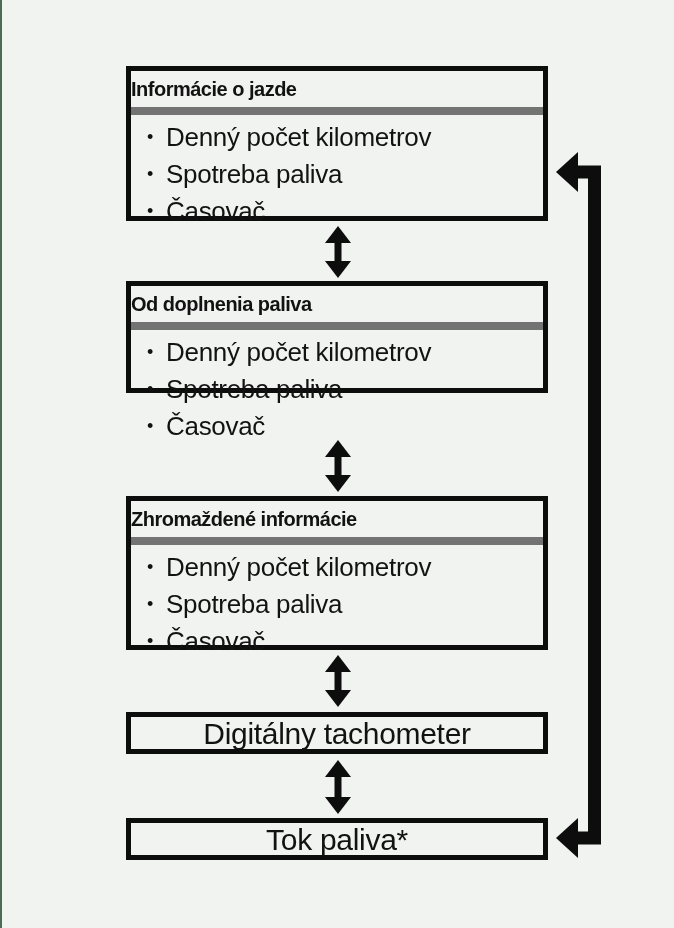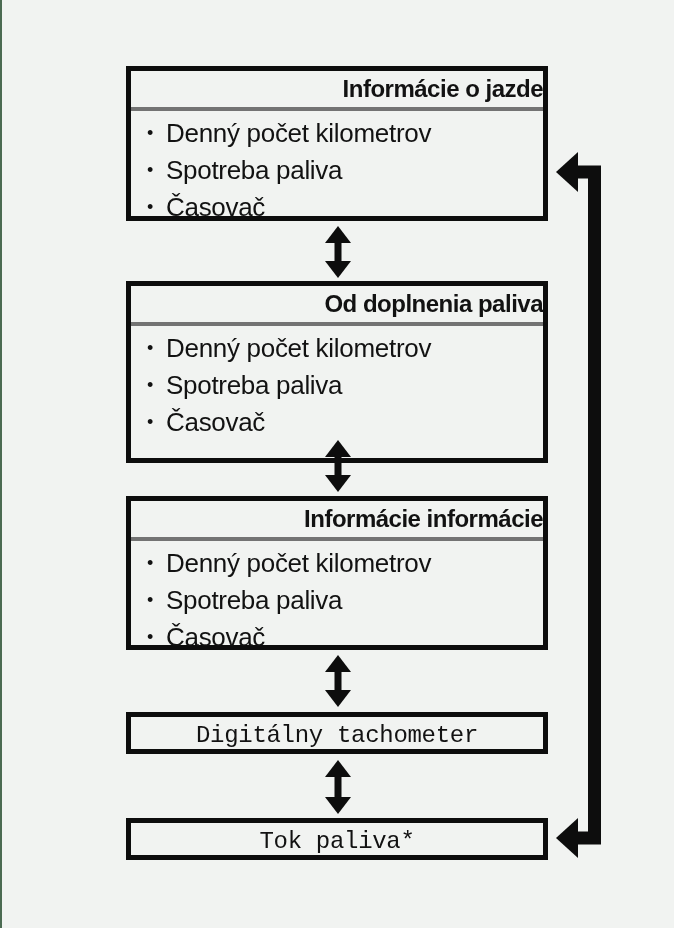--- a/index.html
+++ b/index.html
@@ -20,28 +20,28 @@
     pointer-events: none;
   }
   .menu-box {
     position: absolute;
     left: 126px;
     width: 422px;
     border: 5px solid #0d0d0d;
     background: transparent;
   }
   .box1 { top: 66px;  height: 155px; }
-  .box2 { top: 281px; height: 182px; }
+  .box2 { top: 281px; height: 112px; }
   .box3 { top: 496px; height: 154px; }
   .box-header {
     font-weight: bold;
-    font-size: 24px;
-    text-align: right;
+    font-size: 20px;
+    text-align: left;
     line-height: 36px;
-    border-bottom: 4px solid #737373;
+    border-bottom: 8px solid #737373;
     letter-spacing: -0.5px;
   }
   .box-items {
     list-style: none;
     padding: 5px 0 0 16px;
   }
   .box-items li {
     display: flex;
     align-items: baseline;
     font-size: 26px;
@@ -54,25 +54,24 @@
     position: relative;
     top: -3px;
   }
   .simple-box {
     position: absolute;
     left: 126px;
     width: 422px;
     height: 42px;
     border: 5px solid #0d0d0d;
     display: flex;
-    align-items: flex-end;
+    align-items: flex-start;
     justify-content: center;
-    font-size: 24px;
+    font-size: 30px;
     letter-spacing: -0.3px;
-    font-family: Liberation Mono, monospace;
   }
   .box4 { top: 712px; }
   .box5 { top: 818px; }
 </style>
 </head>
 <body style="background: rgb(241, 243, 241);">
 
 <div class="canvas">
 
   <div class="left-edge" style="background: rgb(75, 107, 82);"></div>
@@ -135,21 +134,21 @@
         <span>Spotreba paliva</span>
       </li>
       <li>
         <span class="bullet">•</span>
         <span>Časovač</span>
       </li>
     </ul>
   </div>
 
   <div class="menu-box box3">
-    <div class="box-header">Informácie informácie</div>
+    <div class="box-header">Zhromaždené informácie</div>
     <ul class="box-items">
       <li>
         <span class="bullet">•</span>
         <span>Denný počet kilometrov</span>
       </li>
       <li>
         <span class="bullet">•</span>
         <span>Spotreba paliva</span>
       </li>
       <li>

